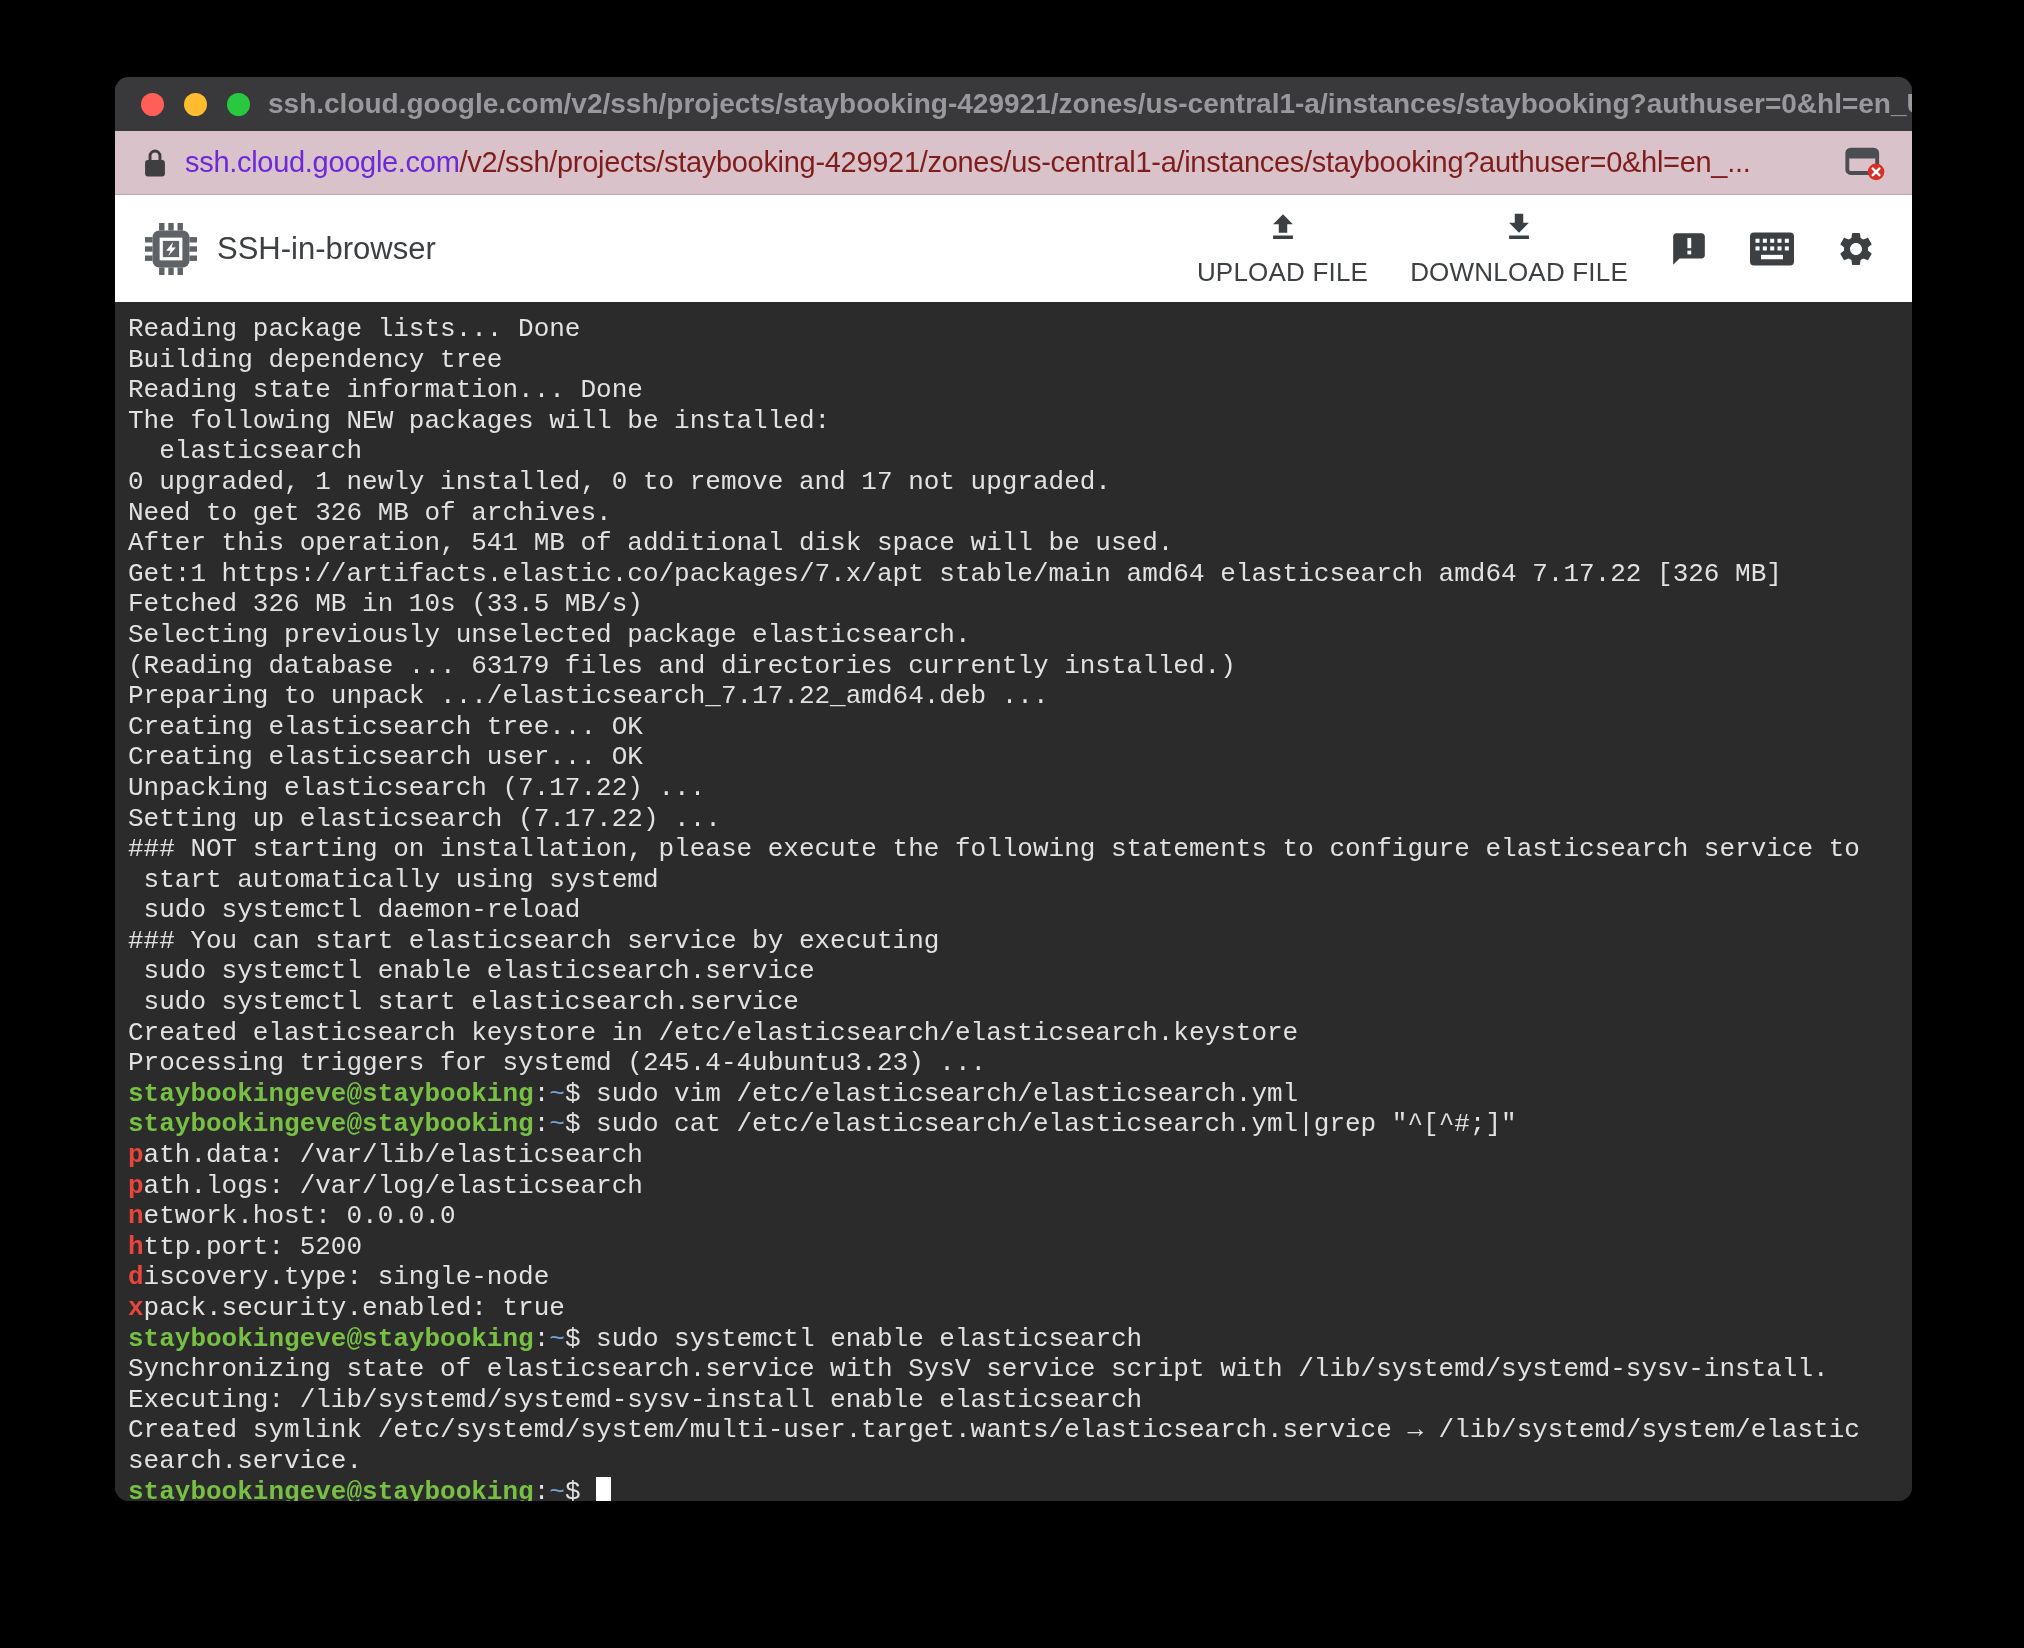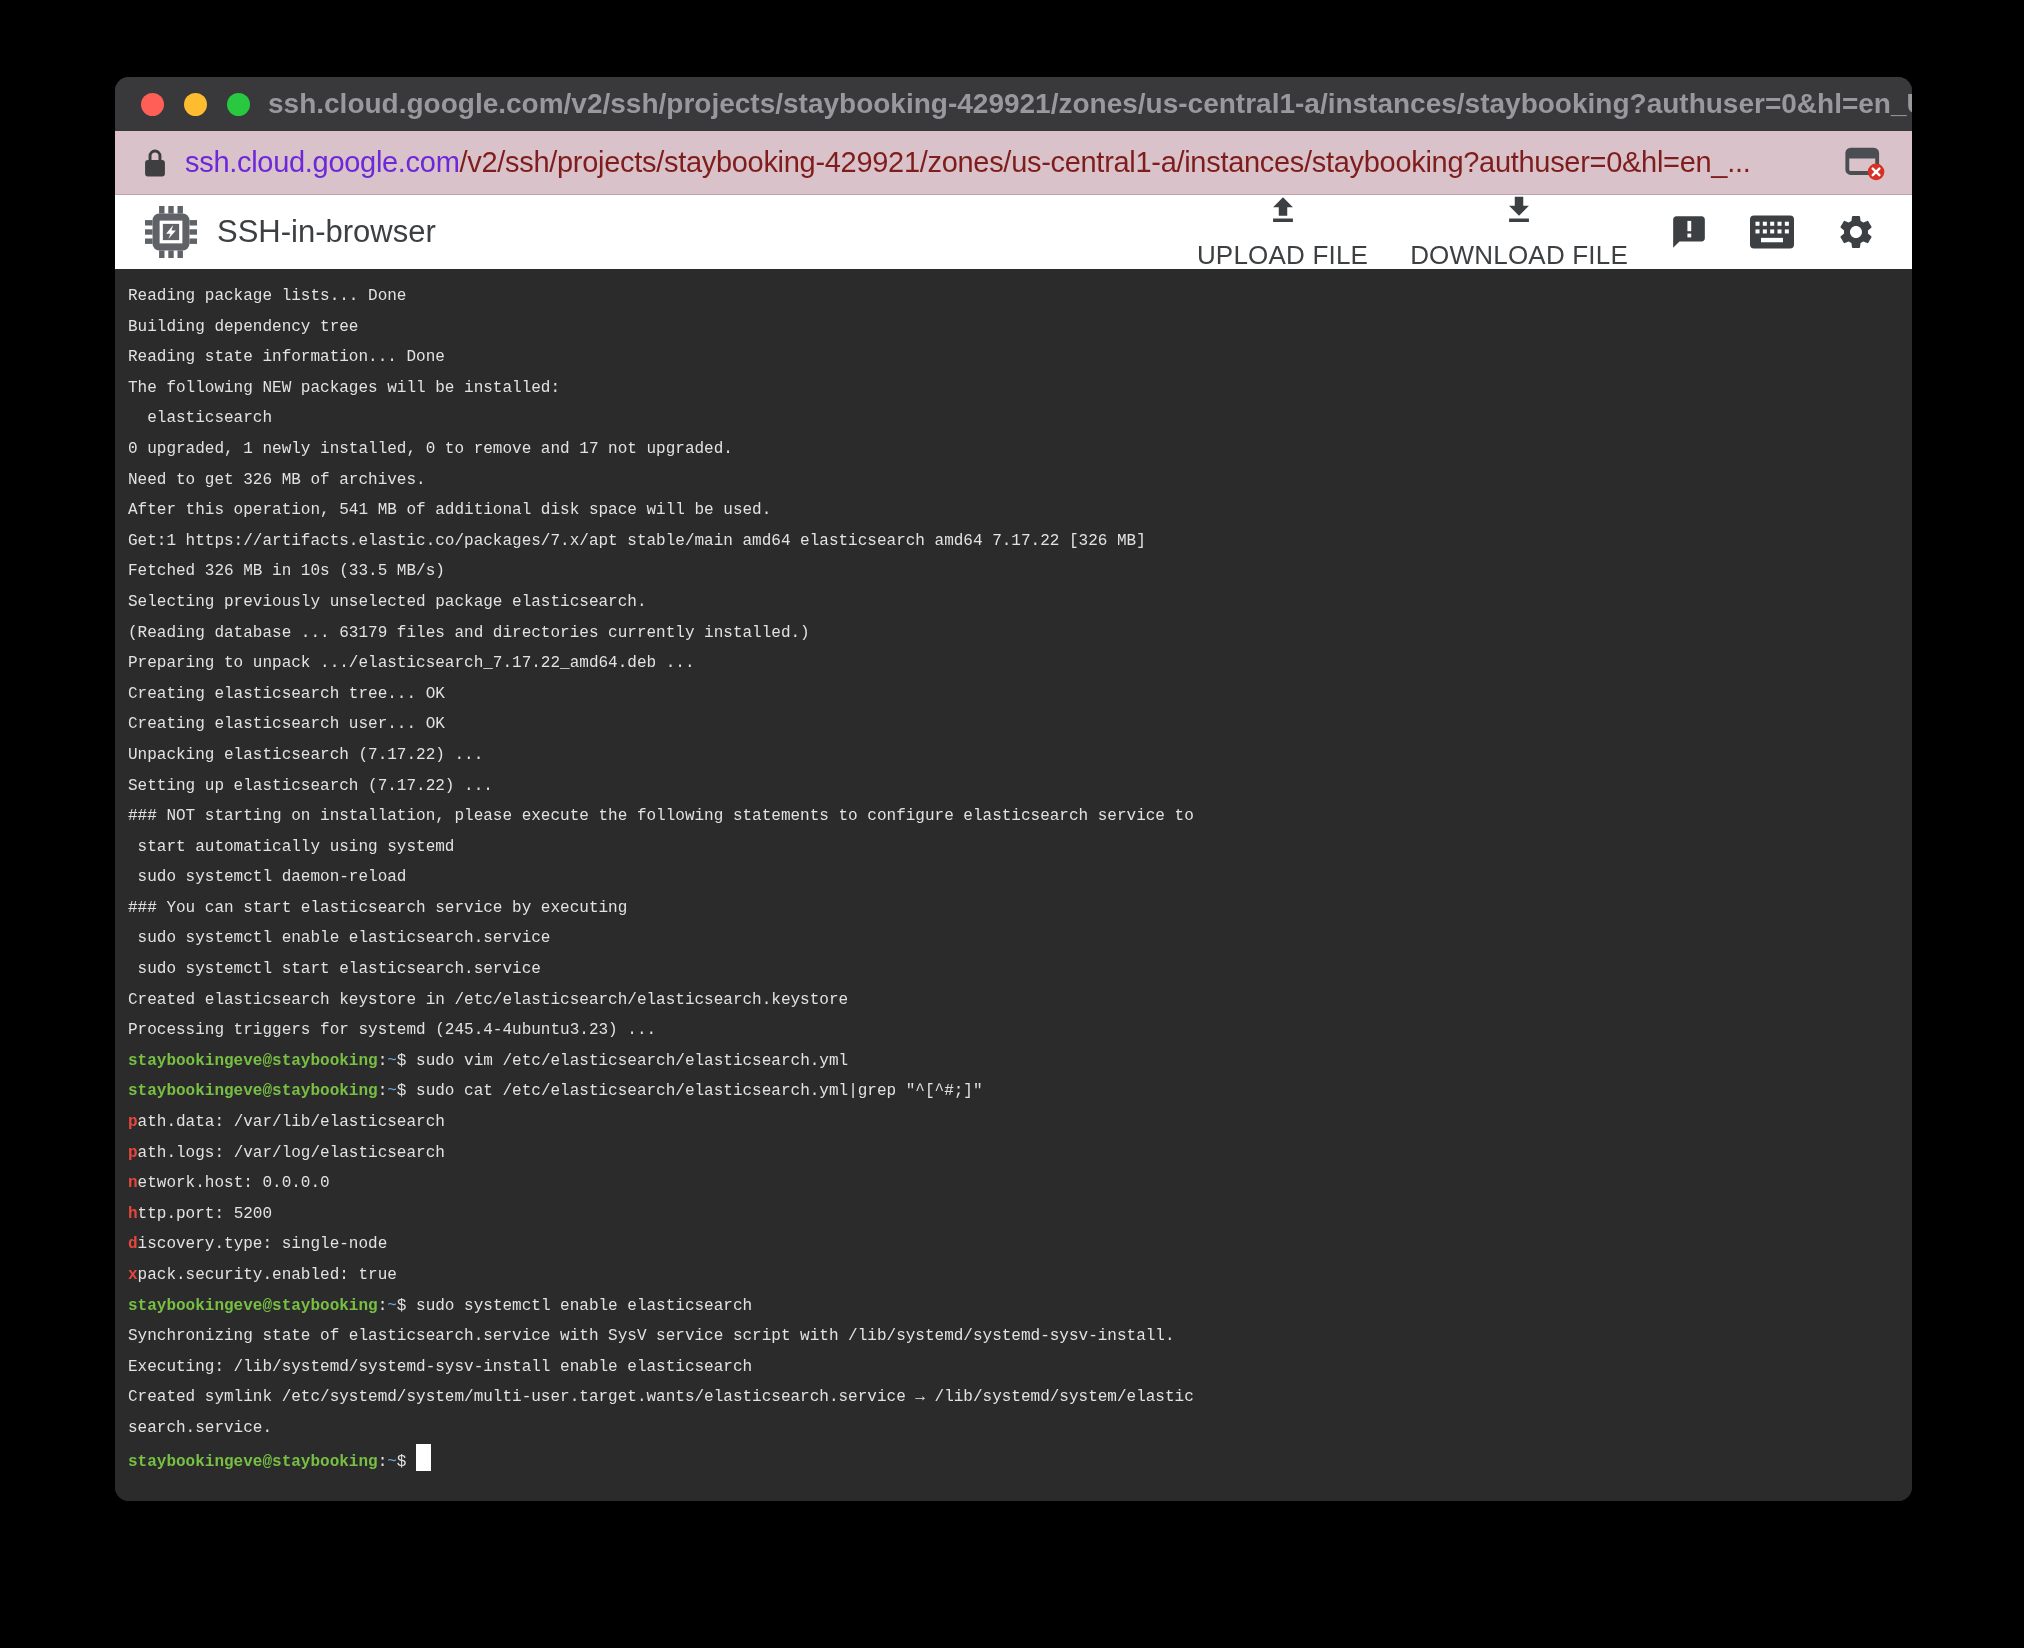--- a/index.html
+++ b/index.html
@@ -21,33 +21,33 @@
           white-space:nowrap;overflow:hidden;padding:0 18px;}
   
   .addressbar{height:64px;background:var(--c-pink);display:flex;align-items:center;
               padding:0 26px;border-bottom:1px solid #bda3ab;flex:0 0 auto;}
   .lock{flex:0 0 auto;margin-right:16px;display:flex;align-items:center;}
   .url{font-size:29px;white-space:nowrap;overflow:hidden;letter-spacing:-0.3px;flex:1;}
   .url .domain{color:#6d28d9;}
   .url .path{color:#7f1d1d;}
   .popup-blocked{flex:0 0 auto;margin-left:18px;display:flex;align-items:center;}
   
-  .appheader{height:74px;background:#ffffff;display:flex;align-items:center;
+  .appheader{height:107px;background:#ffffff;display:flex;align-items:center;
              padding:0 36px 0 30px;flex:0 0 auto;}
   .brand{display:flex;align-items:center;gap:20px;}
   .appname{font-size:31px;color:var(--c-ui);}
   .headspacer{flex:1;}
   .actions{display:flex;align-items:center;gap:42px;color:var(--c-ui);}
   .actbtn{display:flex;align-items:center;gap:13px;font-size:26px;font-weight:500;
           letter-spacing:0.2px;color:var(--c-ui);cursor:default;flex-direction:column;}
   .iconbtn{display:flex;align-items:center;justify-content:center;}
   
   .terminal{flex:1;background:var(--c-term-bg);padding:12px 10px 0 13px;overflow:hidden;
             font-family:"Liberation Mono","DejaVu Sans Mono",monospace;
-            font-size:16px;line-height:30.6px;color:var(--c-term-fg);}
+            font-size:26px;line-height:30.6px;color:var(--c-term-fg);}
   .tline{white-space:pre;height:30.6px;}
   .sg-f{color:var(--c-term-fg);}
   .sg-g{color:var(--c-green);font-weight:bold;margin-top:27px;}
   .sg-b{color:var(--c-blue);}
   .sg-r{color:var(--c-red);font-weight:bold;}
   .cursor{display:inline-block;width:15px;height:27px;background:#ffffff;vertical-align:-5px;}
 </style>
 </head>
 <body>
 

